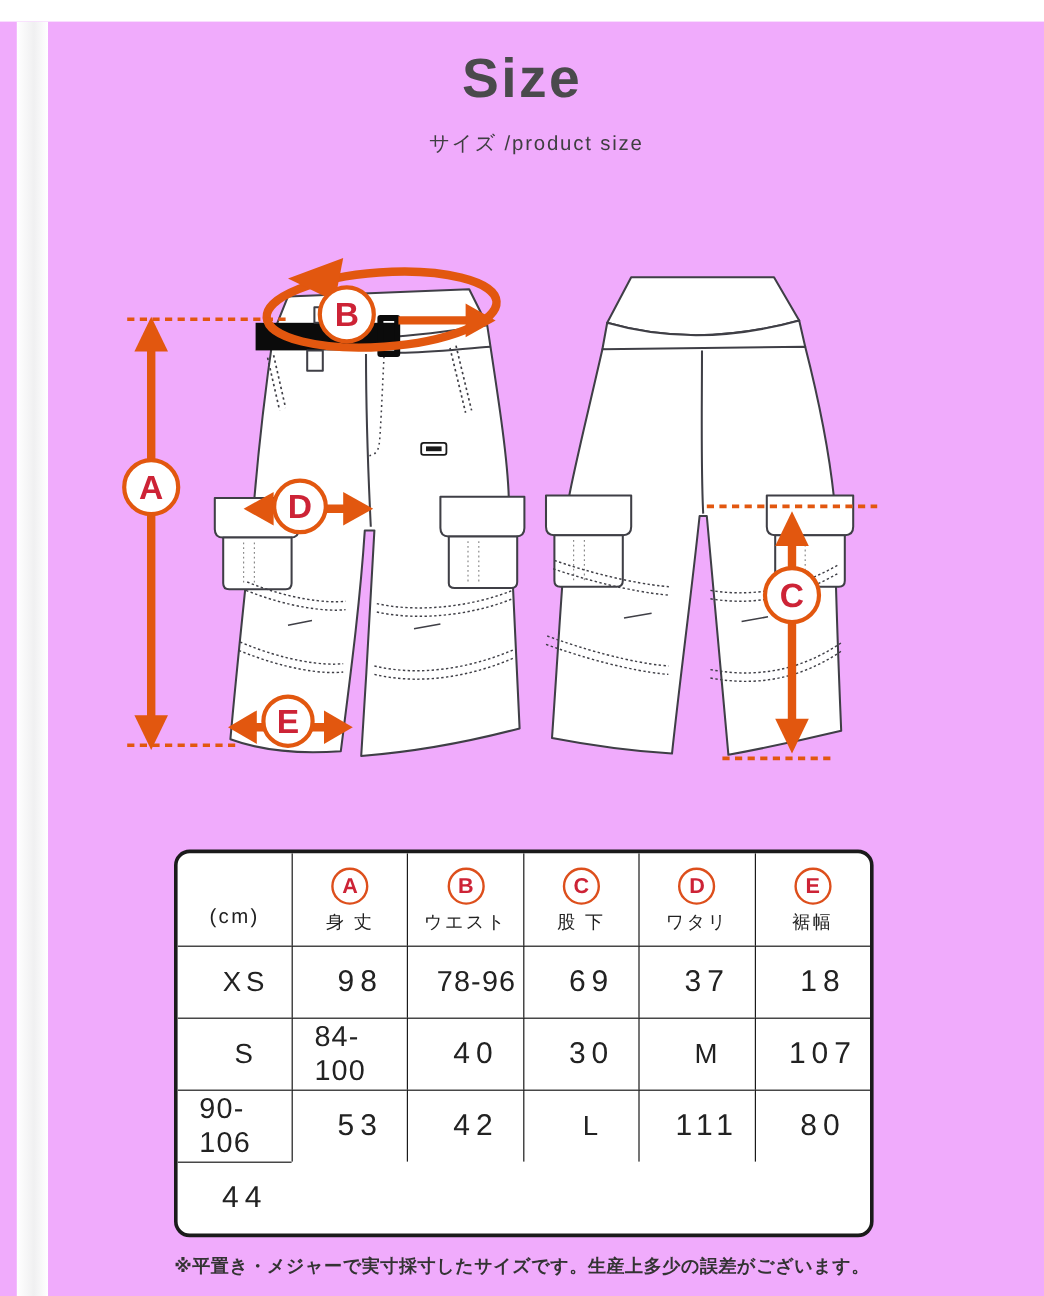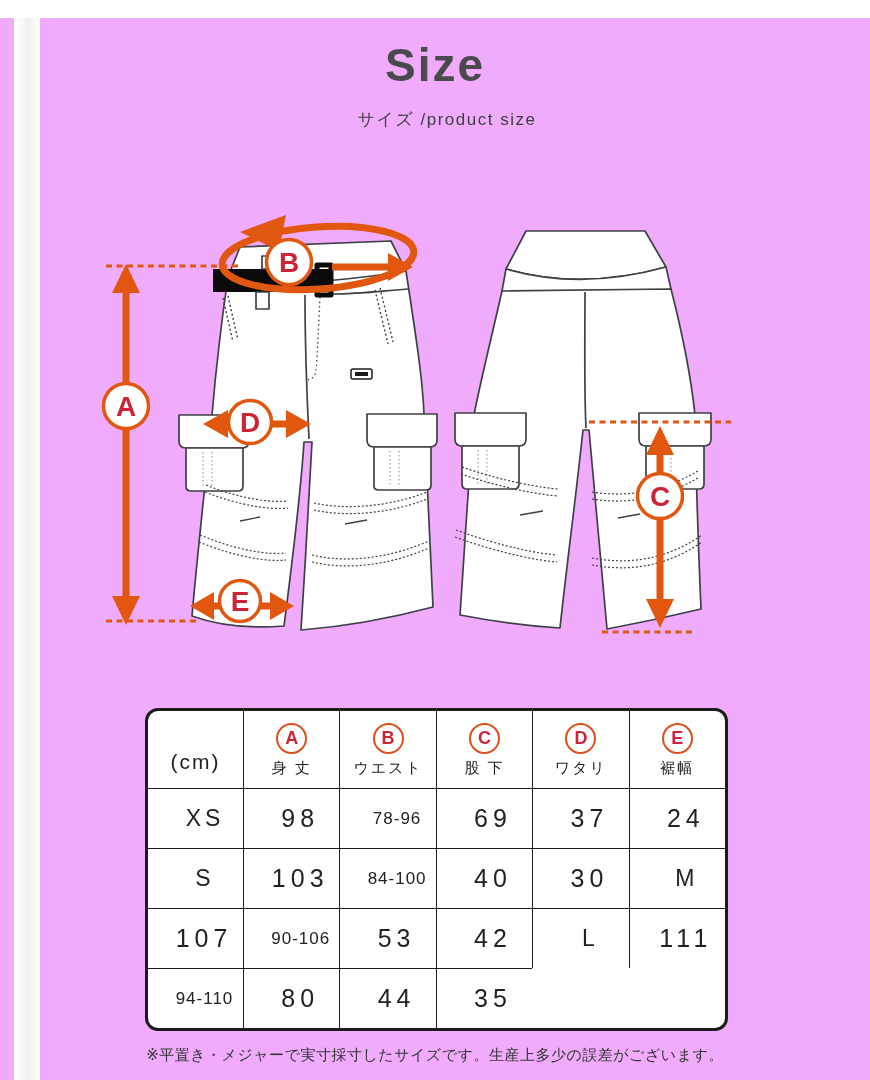--- a/index.html
+++ b/index.html
@@ -15,31 +15,31 @@
         font-size:28px;fill:#cd2336;}
   
   .size-table{position:absolute;left:145px;top:690px;width:583px;box-sizing:border-box;
         border:3px solid #1b1b1b;border-radius:13px;background:#fff;overflow:hidden;
         display:grid;grid-template-columns:95px repeat(5,1fr);
         grid-template-rows:77px 60px 60px 60px 60px;}
   .cell{display:flex;align-items:center;justify-content:center;box-sizing:border-box;
         border-left:1.6px solid #1b1b1b;border-top:1.6px solid #1b1b1b;color:#222;}
   .cell:nth-child(6n+1){border-left:none;}
   .cell:nth-child(-n+6){border-top:none;}
-  .unit-cell{align-items:flex-end;padding-bottom:14px;font-size:21px;letter-spacing:2px;text-align:right;}
+  .unit-cell{align-items:flex-end;padding-bottom:14px;font-size:17px;letter-spacing:2px;text-align:right;}
   .head-cell{flex-direction:column;justify-content:center;gap:5px;padding-top:2px;}
   .circ{width:27px;height:27px;border:2.5px solid #dd4f1c;border-radius:50%;
         display:flex;align-items:center;justify-content:center;
         color:#cd2336;font-weight:bold;font-size:18px;background:#fff;}
   .col-label{font-size:15px;letter-spacing:2px;color:#222;font-weight:500;}
   .size-cell{font-size:23px;letter-spacing:4px;padding-left:19px;}
   .val-cell{font-size:25px;letter-spacing:5px;padding-left:17px;}
-  .val-narrow{font-size:17px;letter-spacing:1px;padding-left:18px;}
+  .val-narrow{font-size:24px;letter-spacing:1px;padding-left:18px;}
   .footnote{position:absolute;left:0;top:1028px;width:870px;text-align:center;
-        font-size:15px;font-weight:400;letter-spacing:.5px;color:#333;}
+        font-size:15px;font-weight:700;letter-spacing:.5px;color:#333;}
 </style>
 </head>
 <body>
 
 <div id="page">
   <div id="edge-shade"></div>
 
   <div class="page-title">Size</div>
   <div class="page-subtitle">サイズ /product size</div>
 
@@ -205,36 +205,33 @@
     <div class="cell head-cell">
       <div class="circ">E</div>
       <div class="col-label">裾幅</div>
     </div>
 
     <div class="cell size-cell">XS</div>
     <div class="cell val-cell">98</div>
     <div class="cell val-cell val-narrow">78-96</div>
     <div class="cell val-cell">69</div>
     <div class="cell val-cell">37</div>
-    <div class="cell val-cell">24</div>
+    <div class="cell val-cell">18</div>
 
     <div class="cell size-cell">S</div>
-    <div class="cell val-cell">103</div>
     <div class="cell val-cell val-narrow">84-100</div>
     <div class="cell val-cell">40</div>
     <div class="cell val-cell">30</div>
 
     <div class="cell size-cell">M</div>
     <div class="cell val-cell">107</div>
     <div class="cell val-cell val-narrow">90-106</div>
     <div class="cell val-cell">53</div>
     <div class="cell val-cell">42</div>
 
     <div class="cell size-cell">L</div>
     <div class="cell val-cell">111</div>
-    <div class="cell val-cell val-narrow">94-110</div>
     <div class="cell val-cell">80</div>
     <div class="cell val-cell">44</div>
-    <div class="cell val-cell">35</div>
   </div>
 
   <div class="footnote">※平置き・メジャーで実寸採寸したサイズです。生産上多少の誤差がございます。</div>
 </div>
 
 </body></html>

